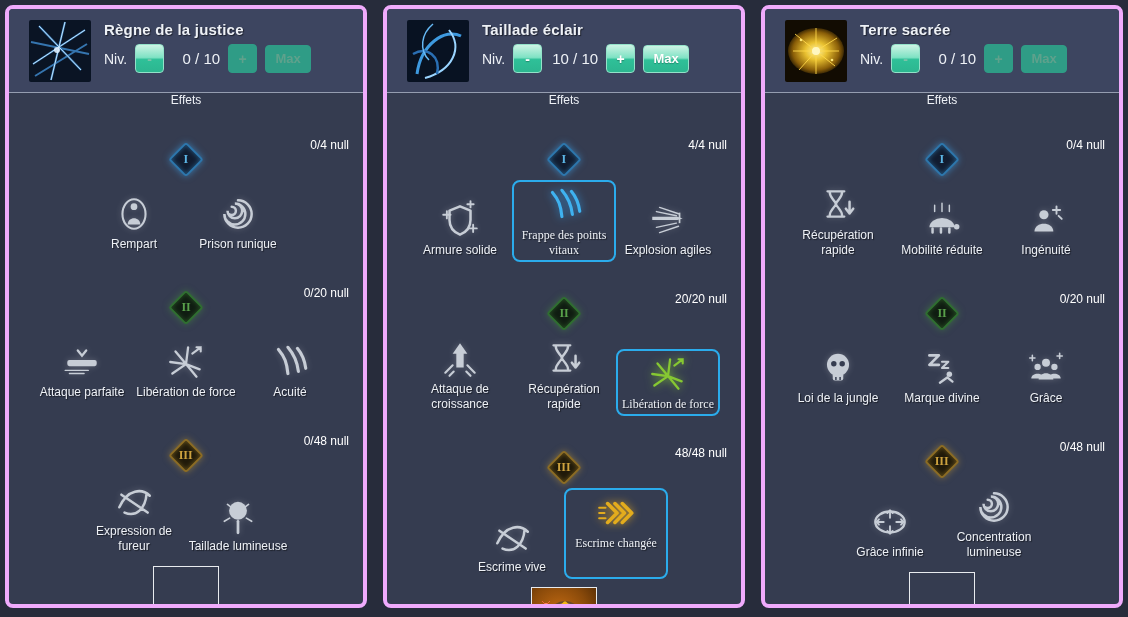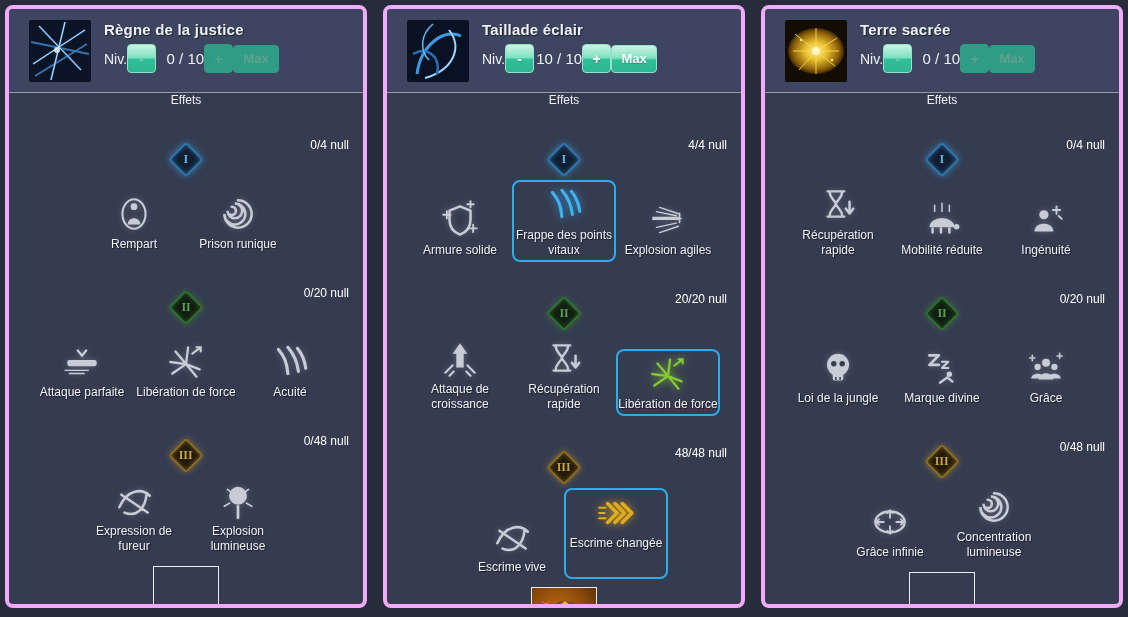--- a/index.html
+++ b/index.html
@@ -21,21 +21,21 @@
     background:#3d4560;
     padding:11px 14px 9px 20px;
     display:flex;gap:13px;
     border-bottom:1px solid #959db0;
     height:84px;box-sizing:border-box;flex:none;
   }
   .skill-art{width:62px;height:62px;flex:none;}
   .skill-art svg{display:block;border-radius:2px;}
   .head-info{padding-top:1px;}
   .card-title{font-size:15px;font-weight:bold;letter-spacing:.2px;text-shadow:1px 1px 1px rgba(0,0,0,.55);}
-  .level-row{display:flex;align-items:center;gap:0;margin-top:6px;}
+  .level-row{display:flex;align-items:center;gap:8px;margin-top:6px;}
   .niv-label{font-size:14px;}
   .level-value{font-size:15px;min-width:48px;text-align:right;}
   .btn{border-radius:4px;font-family:inherit;cursor:pointer;display:inline-flex;align-items:center;justify-content:center;padding:0;}
   .btn.sq{width:29px;height:29px;font-size:14px;font-weight:bold;}
   .btn.maxb{min-width:46px;height:28px;font-size:13px;font-weight:bold;padding:0 8px;}
   .btn.grad{
     background:linear-gradient(180deg,#cdf3e4 0%,#7fe2c4 46%,#2fc098 54%,#2cb690 100%);
     border:1px solid #93e2c9;color:#ffffff;text-shadow:0 1px 1px rgba(0,0,0,.25);
   }
   .btn.grad.muted{color:#7cc3a9;text-shadow:none;}
@@ -56,21 +56,21 @@
   .d2{border-color:#2f6f30;background:#101d12;box-shadow:0 0 7px rgba(70,150,60,.55),inset 0 0 5px rgba(70,150,60,.45);}
   .d2 span{color:#58a04a;}
   .d3{border-color:#8c6c23;background:#201a0a;box-shadow:0 0 7px rgba(200,158,50,.55),inset 0 0 5px rgba(200,158,50,.45);}
   .d3 span{color:#cda23e;}
   .skill-row{display:flex;justify-content:center;min-height:76px;align-items:flex-end;}
   .skill{
     width:104px;text-align:center;
     border:2px solid transparent;border-radius:8px;
     padding:2px 0 2px;box-sizing:border-box;cursor:pointer;
   }
-  .skill.selected{border-color:#2bacec;}
+  .skill.selected{border-color:#2bacec;font-family:Liberation Serif, serif;}
   .skill.deep{padding-bottom:26px;}
   .sicon{width:42px;height:42px;display:block;margin:0 auto;filter:drop-shadow(0 0 3px rgba(255,255,255,.22));}
   .slabel{font-size:12px;line-height:15px;margin-top:2px;text-shadow:1px 1px 1px rgba(0,0,0,.5);}
   .c-silver{color:#c7cdd6;}
   .c-blue{color:#3fb2f0;filter:drop-shadow(0 0 4px rgba(50,160,240,.8));}
   .c-green{color:#86c832;filter:drop-shadow(0 0 4px rgba(130,200,50,.8));}
   .c-gold{color:#e3ac1d;filter:drop-shadow(0 0 4px rgba(230,170,30,.8));}
   .slot{width:66px;height:64px;border:1px solid #e8ebef;margin:8px auto 0;box-sizing:border-box;background:transparent;}
   .slot svg{display:block;}
   .btn.closeb{width:30px;height:28px;margin:8px auto 0;display:flex;font-size:13px;font-weight:bold;}
@@ -267,21 +267,21 @@
         <div class="skill">
           <svg class="sicon c-silver">
               <use href="#sym-swirlx"></use>
             </svg>
           <div class="slabel">Expression de fureur</div>
         </div>
         <div class="skill">
           <svg class="sicon c-silver">
               <use href="#sym-tree-burst"></use>
             </svg>
-          <div class="slabel">Explosion lumineuse</div>
+          <div class="slabel">Taillade lumineuse</div>
         </div>
       </div>
 
       <div class="slot"></div>
       <button class="btn grad closeb">x</button>
     </div>
   </div>
 
   <div class="card">
     <div class="card-header">

